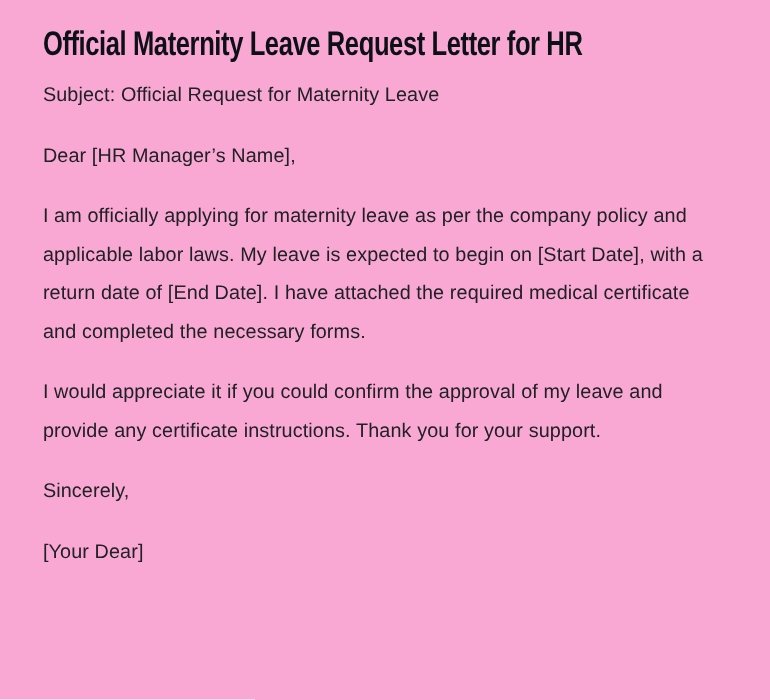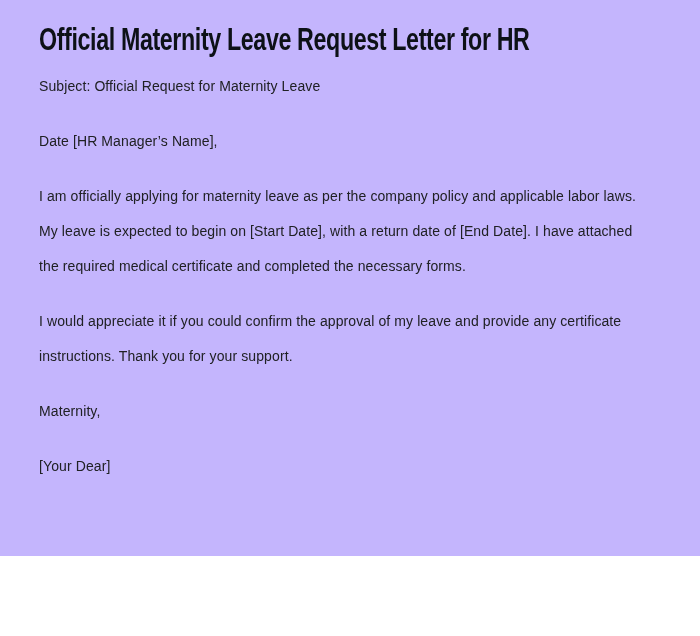--- a/index.html
+++ b/index.html
@@ -2,22 +2,22 @@
 <html><head>
 <meta charset="utf-8">
 <style>
   html, body {
     margin: 0;
     padding: 0;
     background: #ffffff;
   }
   .page {
     width: 700px;
-    height: 556px;
-    background: #c4b5fd;
+    height: 636px;
+    background: #f9a8d4;
     box-sizing: border-box;
     overflow: hidden;
     font-family: "Liberation Sans", sans-serif;
   }
   .letter {
     box-sizing: border-box;
     padding: 20px 61px 0 39px; 
   }
   .letter-title {
     font-family: "Liberation Sans", sans-serif;
@@ -25,40 +25,40 @@
     font-weight: 700;
     line-height: 40px;
     letter-spacing: -0.5px;
     color: #0d1117;
     margin: 0 0 9px 0;
     white-space: nowrap;
     transform: scaleX(0.75);      
     transform-origin: left center;
   }
   .letter p {
-    font-size: 14px;
+    font-size: 18px;
     line-height: 35px;
     font-weight: 400;
     color: #202124;
     margin: 0 0 20px 0;
     letter-spacing: 0.1px;
   }
 </style>
 </head>
 <body>
 
 <div class="page">
   <div class="letter">
     <h1 class="letter-title">Official Maternity Leave Request Letter for HR</h1>
 
     <p>Subject: Official Request for Maternity Leave</p>
 
-    <p>Date [HR Manager’s Name],</p>
+    <p>Dear [HR Manager’s Name],</p>
 
     <p>I am officially applying for maternity leave as per the company policy and applicable labor laws. My leave is expected to begin on [Start Date], with a return date of [End Date]. I have attached the required medical certificate and completed the necessary forms.</p>
 
     <p>I would appreciate it if you could confirm the approval of my leave and provide any certificate instructions. Thank you for your support.</p>
 
-    <p>Maternity,</p>
+    <p>Sincerely,</p>
 
     <p>[Your Dear]</p>
   </div>
 </div>
 
 </body></html>

